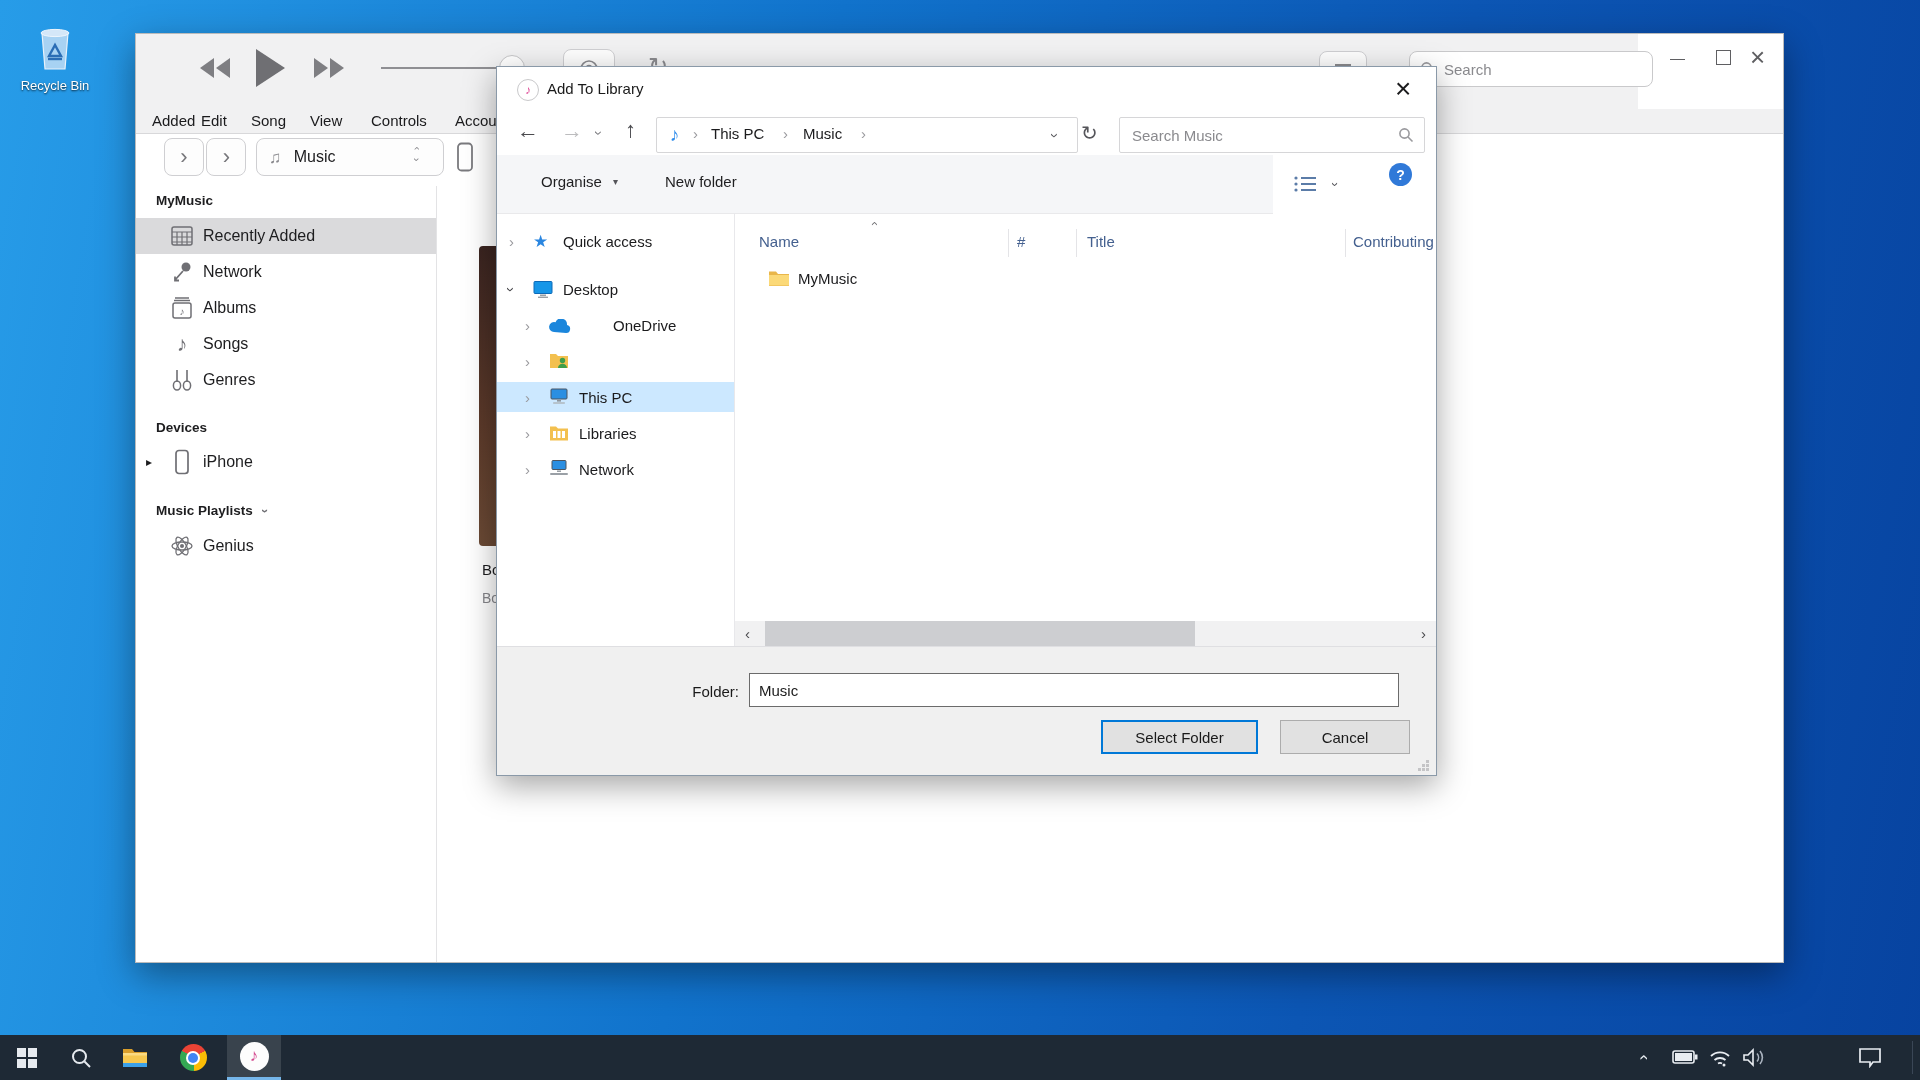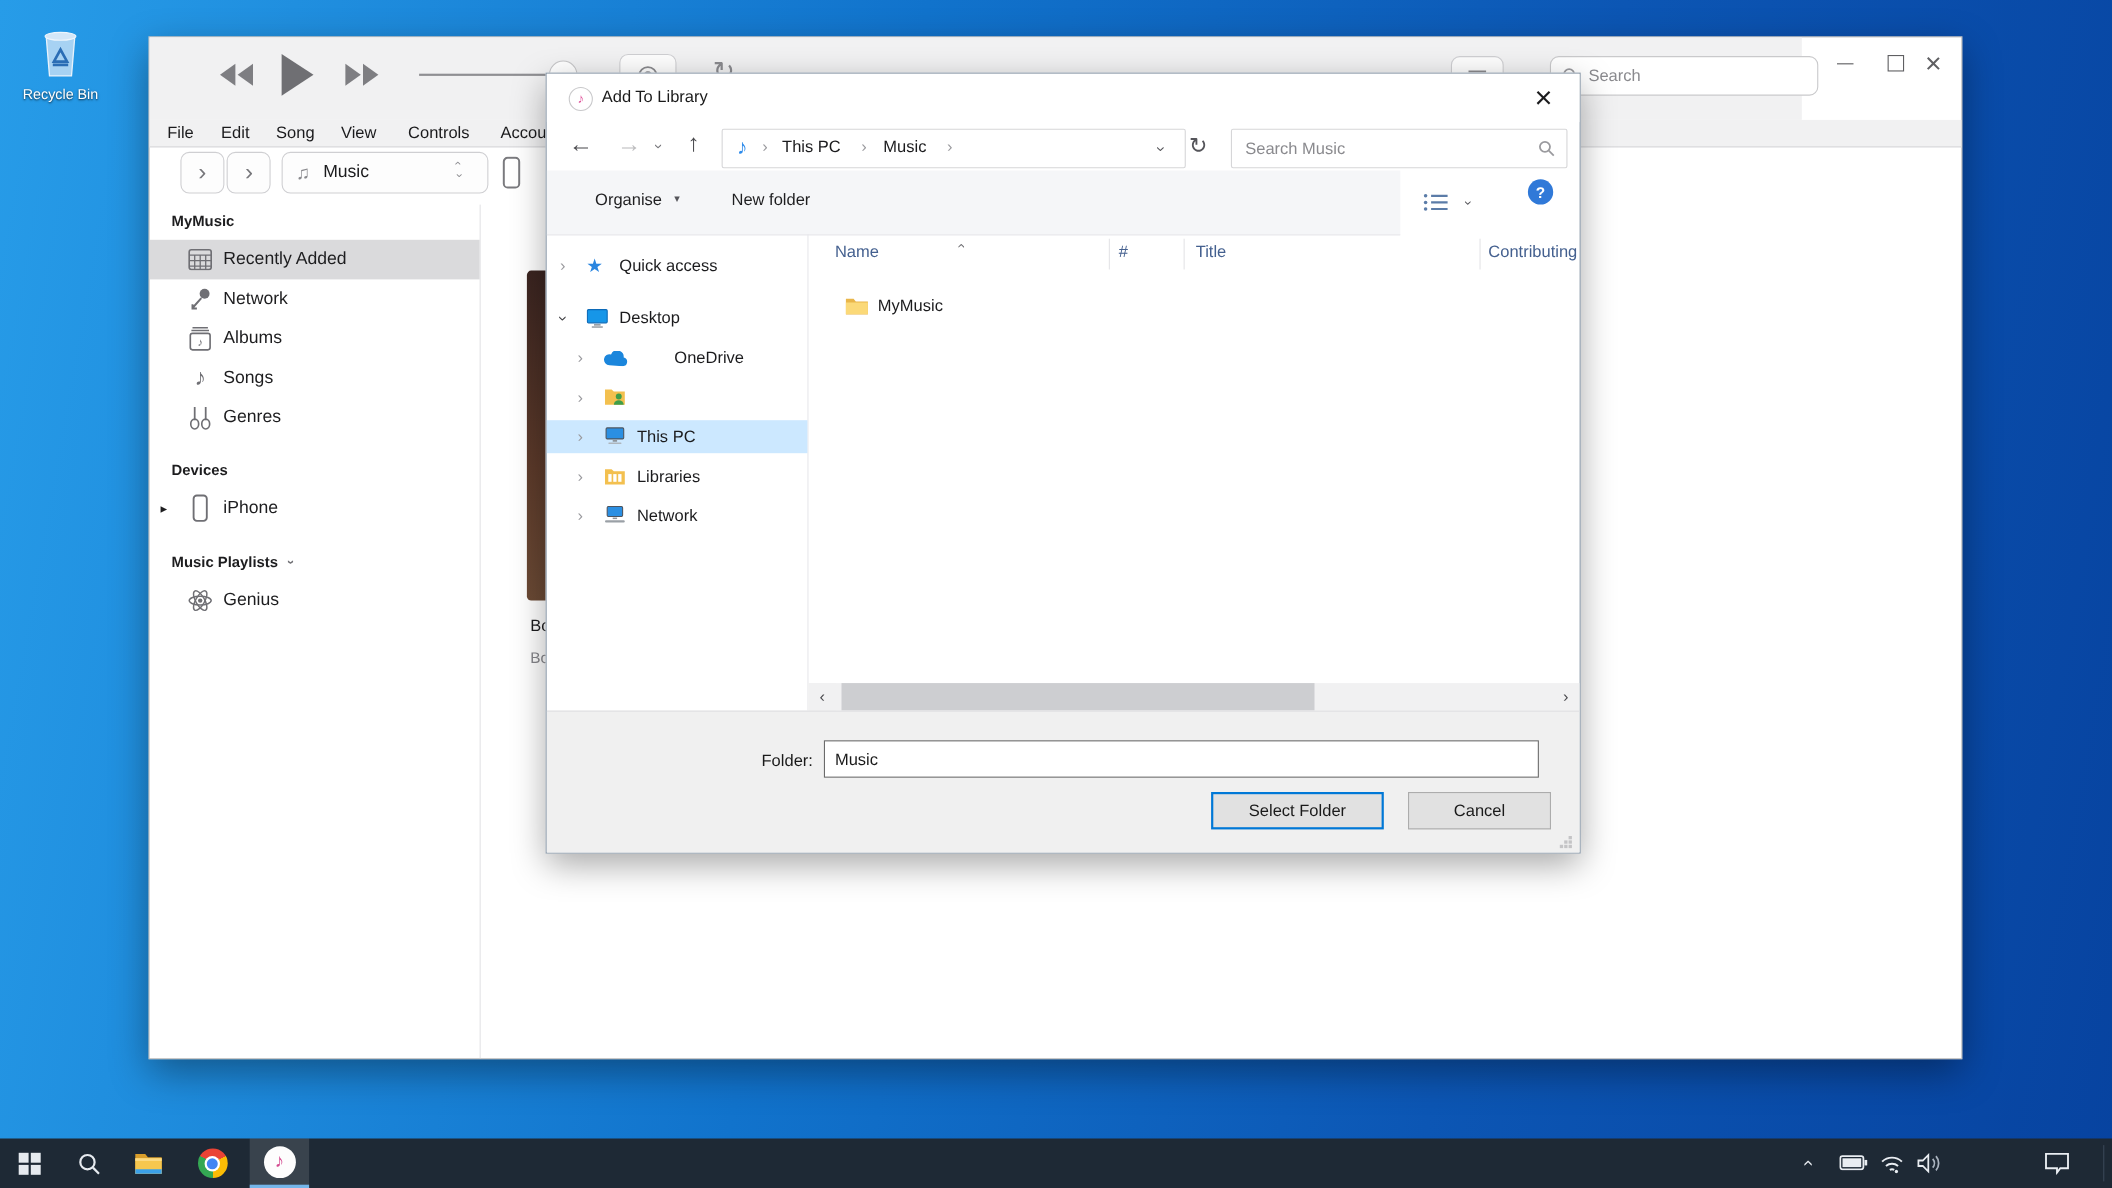--- a/index.html
+++ b/index.html
@@ -93,21 +93,21 @@
         </svg>
         <input class="a" style="left: 32px; top: 3px; width: 200px; height: 26px; border: 0px; outline: 0px; font-size: 15px; background: transparent; color: rgb(26, 26, 28);" placeholder="Search">
       </div>
 
       <span class="a g" style="left:1534px;top:16px;font-size:15px;color:#5f5f62;">—</span>
       <span class="a" style="left:1580px;top:16px;width:13px;height:13px;border:1.5px solid #5f5f62;"></span>
       <span class="a g" style="left:1614px;top:10px;font-size:26px;color:#5f5f62;">×</span>
     </div>
 
     <div class="a menubar">
-      <span class="menu-item" style="left:16px;">File</span>
+      <span class="menu-item" style="left:16px;">Added</span>
       <span class="menu-item" style="left:65px;">Edit</span>
       <span class="menu-item" style="left:115px;">Song</span>
       <span class="menu-item" style="left:174px;">View</span>
       <span class="menu-item" style="left:235px;">Controls</span>
       <span class="menu-item" style="left:319px;">Account</span>
     </div>
 
     <div class="a pillbtn" style="left:28px;top:104px;width:38px;height:36px;">
       <span class="g" style="font-size:22px;color:#77777b;">›</span>
     </div>
@@ -301,21 +301,21 @@
       <span class="a g chev" style="left:28px;">›</span>
       <svg class="a" style="left:52px;top:5px;" width="20" height="18" viewBox="0 0 20 18">
         <rect x="3" y="1.5" width="14" height="9" rx="1" fill="#2b8fe2" stroke="#4c5560"></rect>
         <rect x="8" y="11.5" width="4" height="1.4" fill="#8e959c"></rect>
         <rect x="1" y="14" width="18" height="2" rx="1" fill="#9aa0a6"></rect>
       </svg>
       <span class="a" style="left:82px;">Network</span>
     </div>
 
     <span class="a g rotm90" style="left:374px;top:150px;font-size:13px;color:#6f6f73;">›</span>
-    <div class="a" style="left:237px;top:148px;width:614px;height:30px;text-align:center;">
+    <div class="a" style="left:237px;top:160px;width:614px;height:30px;text-align:center;">
       <span class="hdr" style="left:25px;top:6px;">Name</span>
       <span class="hdr" style="left:283px;top:6px;">#</span>
       <span class="hdr" style="left:353px;top:6px;">Title</span>
       <span class="hdr" style="left:619px;top:6px;white-space:nowrap;">Contributing artists</span>
       <span class="a" style="left:274px;top:2px;width:1px;height:28px;background:#e4e4e7;"></span>
       <span class="a" style="left:342px;top:2px;width:1px;height:28px;background:#e4e4e7;"></span>
       <span class="a" style="left:611px;top:2px;width:1px;height:28px;background:#e4e4e7;"></span>
     </div>
 
     <div class="a row" style="left:237px;top:196px;width:702px;height:30px;font-size:15px;color:#1b1b1d;">

